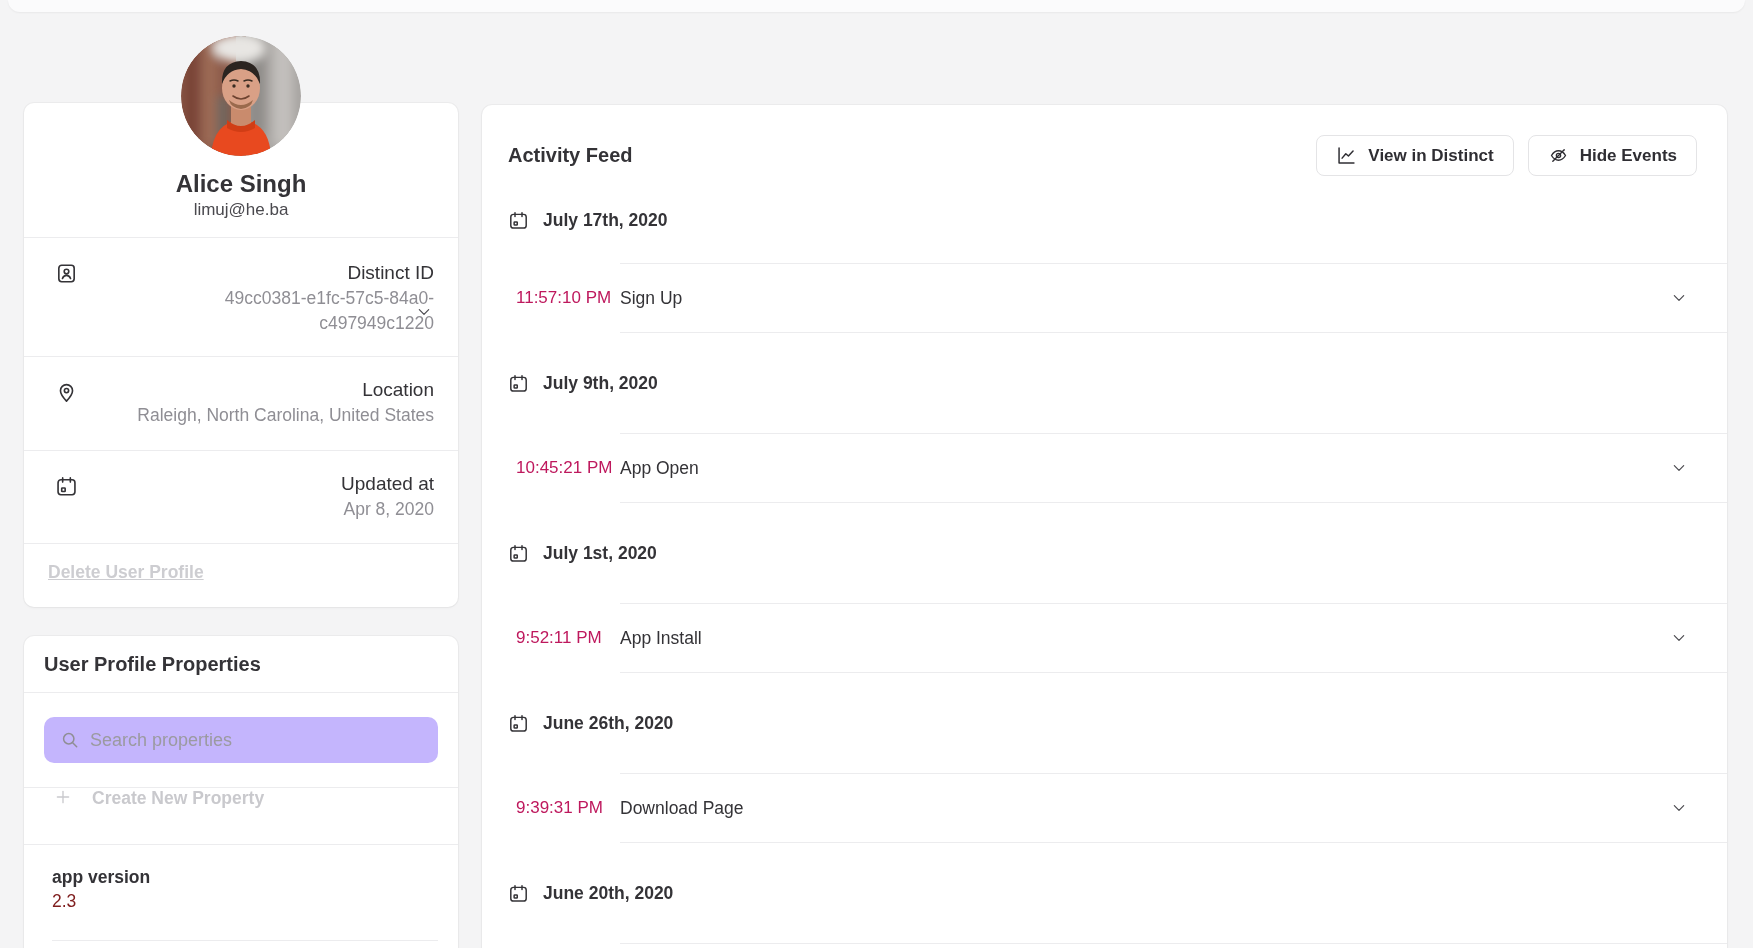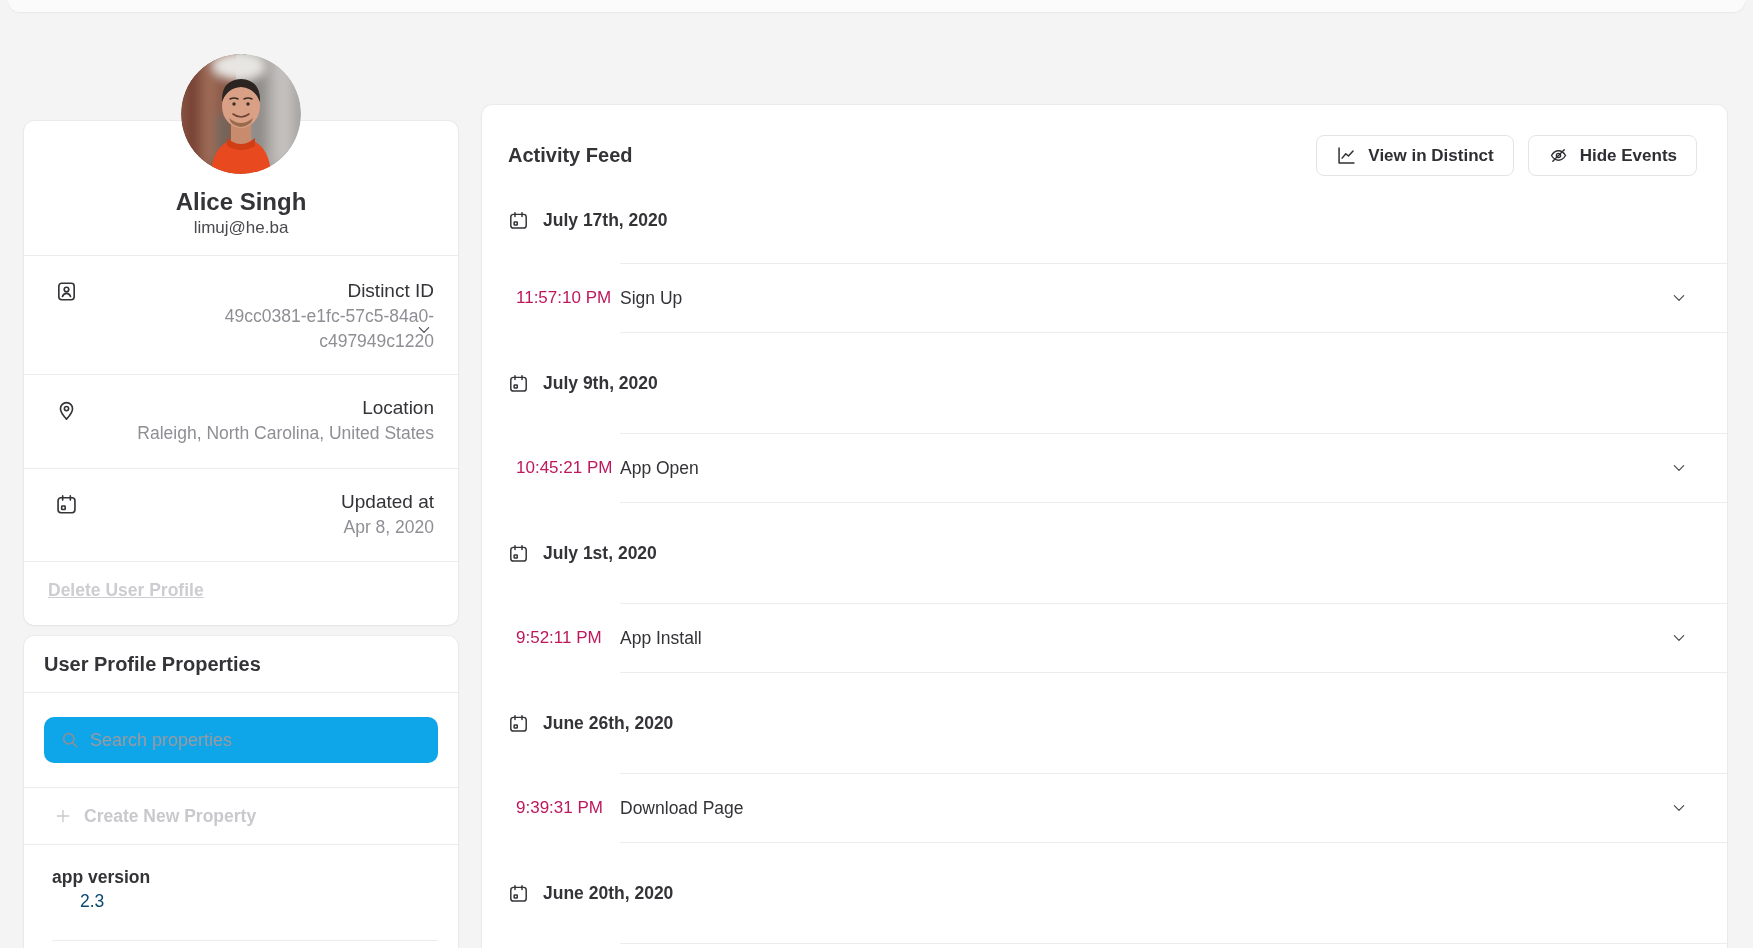--- a/index.html
+++ b/index.html
@@ -14,21 +14,21 @@
   .topbar {
     position:absolute; left:8px; right:8px; top:0; height:12px;
     background:#fbfbfc; border-radius:0 0 12px 12px;
     box-shadow:0 1px 2px rgba(0,0,0,0.05);
   }
   .card {
     background:#ffffff; border-radius:10px;
     box-shadow:0 0 0 1px rgba(0,0,0,0.03), 0 1px 3px rgba(0,0,0,0.04);
   }
   
-  .profile-card { position:absolute; left:24px; top:121px; width:434px; height:504px; }
+  .profile-card { position:absolute; left:24px; top:103px; width:434px; height:504px; }
   .avatar {
     position:absolute; left:50%; margin-left:-60px; top:-67px;
     width:120px; height:120px; border-radius:50%; overflow:hidden;
   }
   .p-name { margin-top:66px; text-align:center; font-size:24px; line-height:30px; font-weight:bold; }
   .p-email { margin-top:0; text-align:center; font-size:17px; line-height:22px; color:#4a494e; }
   .p-div { border-top:1px solid #ececee; margin-top:16px; }
   .p-row { position:relative; border-bottom:1px solid #ececee; padding:22px 24px 0 66px;text-align:right; }
   .p-row.r1 { height:119px; }
   .p-row.r2 { height:94px; padding-top:20px; }
@@ -36,34 +36,34 @@
   .p-row .row-icon { position:absolute; left:31px; top:24px; width:23px; height:23px; color:#343337; }
   .p-label { font-size:19px; line-height:26px; color:#343337; }
   .p-value { font-size:17.5px; line-height:25px; color:#8f8e94; }
   .id-chevron { position:absolute; right:26px; top:66px; width:16px; height:16px; color:#4a494e; cursor:pointer; }
   .p-delete { height:57px; display:flex; align-items:center; padding-left:24px;
               font-size:17.5px; font-weight:600; color:#cdcdd1; cursor:default;text-decoration:underline; }
   .props-card { position:absolute; left:24px; top:636px; width:434px; height:400px; }
   .props-title { height:57px; display:flex; align-items:center; padding-left:20px;
                  font-size:20px; font-weight:bold; border-bottom:1px solid #ececee; }
   .search-wrap { padding:24px 20px; border-bottom:1px solid #ececee; }
-  .search-box { position:relative; height:46px; background:#0ea5e9; border-radius:10px; }
+  .search-box { position:relative; height:46px; background:#c4b5fd; border-radius:10px; }
   .search-box svg { position:absolute; left:16px; top:13px; width:20px; height:20px; color:#8f8e94; }
   .search-box input {
     width:100%; height:100%; background:transparent; border:none; outline:none;
     padding:0 14px 0 46px; font-family:"Liberation Sans", sans-serif;
     font-size:18px; color:#343337;
   }
   .search-box input::placeholder { color:#9b9aa0; }
-  .create-row { height:57px; display:flex; align-items:center; gap:12px; padding-left:30px;
+  .create-row { height:57px; display:flex; align-items:flex-start; gap:20px; padding-left:30px;
                 border-bottom:1px solid #ececee; font-size:17.5px; font-weight:600; color:#c9c9cd; cursor:default; }
   .create-row svg { width:18px; height:18px; color:#c9c9cd; }
   .prop-item { padding:20px 20px 0 28px; }
   .prop-name { font-size:17.5px; line-height:24px; font-weight:bold; color:#343337; }
-  .prop-value { font-size:17.5px; line-height:24px; color:#0c4a6e;margin-left:28px; }
+  .prop-value { font-size:17.5px; line-height:24px; color:#7f1d1d; }
   .prop-bottom-div { border-top:1px solid #ececee; margin-top:27px; }
   
   .feed-card { position:absolute; left:482px; top:105px; width:1245px; height:900px; padding-top:28px; }
   .feed-title { padding-left:26px; font-size:20px; line-height:44px; font-weight:bold; }
   .feed-actions { position:absolute; top:30px; right:30px; display:flex; gap:14px; }
   .btn {
     height:41px; display:flex; align-items:center; gap:11px; padding:0 19px;
     background:#fff; border:1px solid #e4e4e6; border-radius:8px;
     font-family:"Liberation Sans", sans-serif; font-size:17px; font-weight:600; color:#2f2e33; cursor:pointer;
   }

